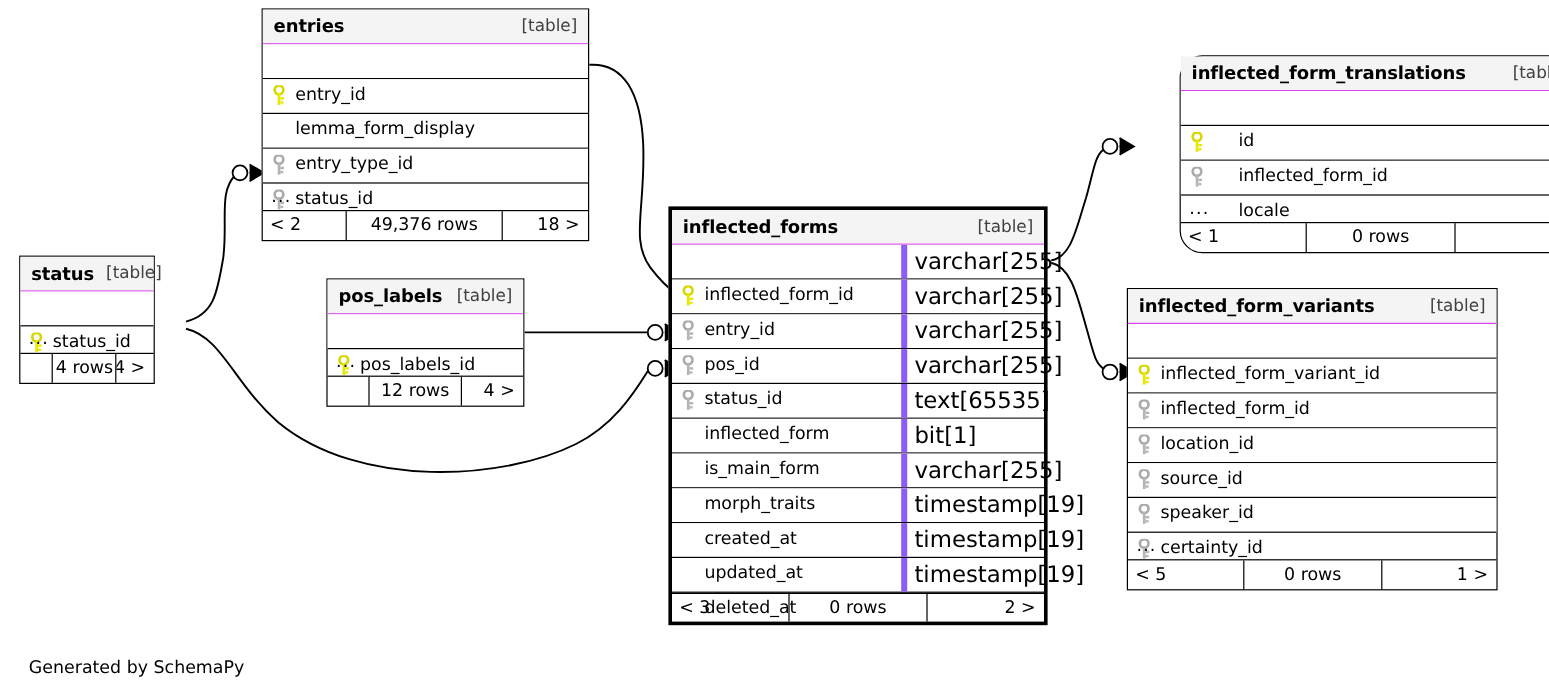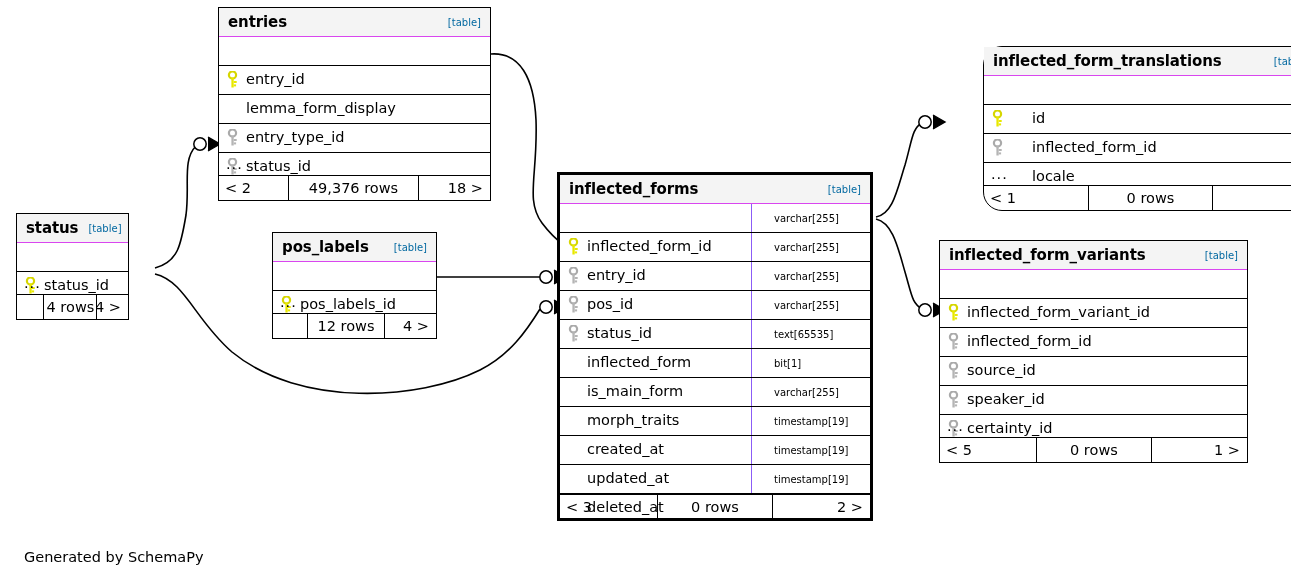--- a/index.html
+++ b/index.html
@@ -49,22 +49,22 @@
     padding: 0 9px;
     height: 29px;
   }
   .tbl-title {
     font-weight: bold;
     font-size: 15px;
     letter-spacing: -0.1px;
     white-space: nowrap;
   }
   .tbl-tag {
-    font-size: 10px;
-    color: #0369a1;
+    font-size: 14px;
+    color: #404040;
     white-space: nowrap;
     padding-left: 10px;
   }
   .tbl-row {
     display: flex;
     align-items: stretch;
     border-bottom: 1px solid #000000;
     box-sizing: border-box;
     height: 29px;
     background: #ffffff;
@@ -78,23 +78,23 @@
     box-sizing: border-box;
     padding-left: 8px;
     font-size: 14.5px;
     white-space: nowrap;
     margin-top: 42px;
   }
   .col-type {
     display: flex;
     align-items: center;
     box-sizing: border-box;
-    border-left: 1px solid #8b5cf6;
-    padding-left: 22px;
-    font-size: 10px;
+    border-left: 5px solid #8b5cf6;
+    padding-left: 6px;
+    font-size: 19px;
     white-space: nowrap;
   }
   .keyslot {
     width: 19px;
     flex: 0 0 19px;
     display: flex;
     align-items: center;
     justify-content: flex-start;
   }
   .key-ico { display: block; }
@@ -489,20 +489,33 @@
     <div class="tbl-row">
       <div class="col-name">
         <span class="keyslot">
           <svg class="key-ico" width="11" height="17" viewBox="0 0 11 17">
               <circle cx="5.5" cy="4" r="3.6" fill="none" stroke="#aaaaaa" stroke-width="2.2"></circle>
               <rect x="4.4" y="6.5" width="2.3" height="10" fill="#b5b5b5"></rect>
               <rect x="6.7" y="10" width="3" height="2" fill="#b5b5b5"></rect>
               <rect x="6.7" y="13.4" width="2.4" height="2" fill="#b5b5b5"></rect>
             </svg>
         </span>
+        <span>location_id</span>
+      </div>
+    </div>
+    <div class="tbl-row">
+      <div class="col-name">
+        <span class="keyslot">
+          <svg class="key-ico" width="11" height="17" viewBox="0 0 11 17">
+              <circle cx="5.5" cy="4" r="3.6" fill="none" stroke="#aaaaaa" stroke-width="2.2"></circle>
+              <rect x="4.4" y="6.5" width="2.3" height="10" fill="#b5b5b5"></rect>
+              <rect x="6.7" y="10" width="3" height="2" fill="#b5b5b5"></rect>
+              <rect x="6.7" y="13.4" width="2.4" height="2" fill="#b5b5b5"></rect>
+            </svg>
+        </span>
         <span>source_id</span>
       </div>
     </div>
     <div class="tbl-row">
       <div class="col-name">
         <span class="keyslot">
           <svg class="key-ico" width="11" height="17" viewBox="0 0 11 17">
               <circle cx="5.5" cy="4" r="3.6" fill="none" stroke="#aaaaaa" stroke-width="2.2"></circle>
               <rect x="4.4" y="6.5" width="2.3" height="10" fill="#b5b5b5"></rect>
               <rect x="6.7" y="10" width="3" height="2" fill="#b5b5b5"></rect>

